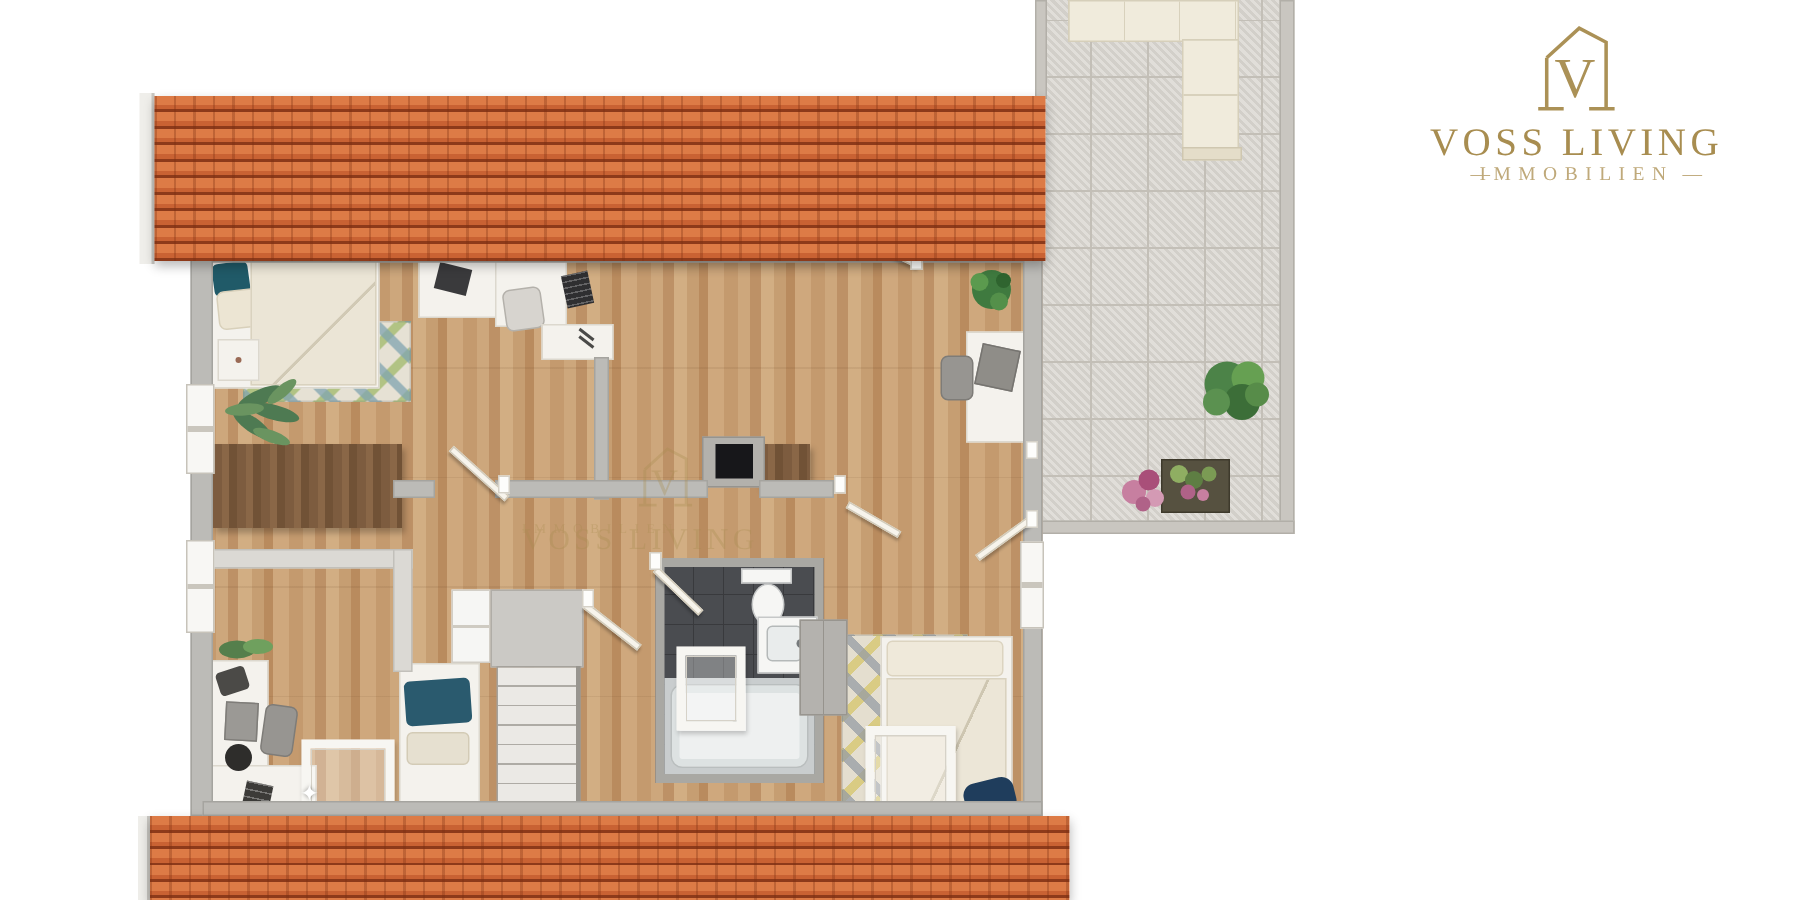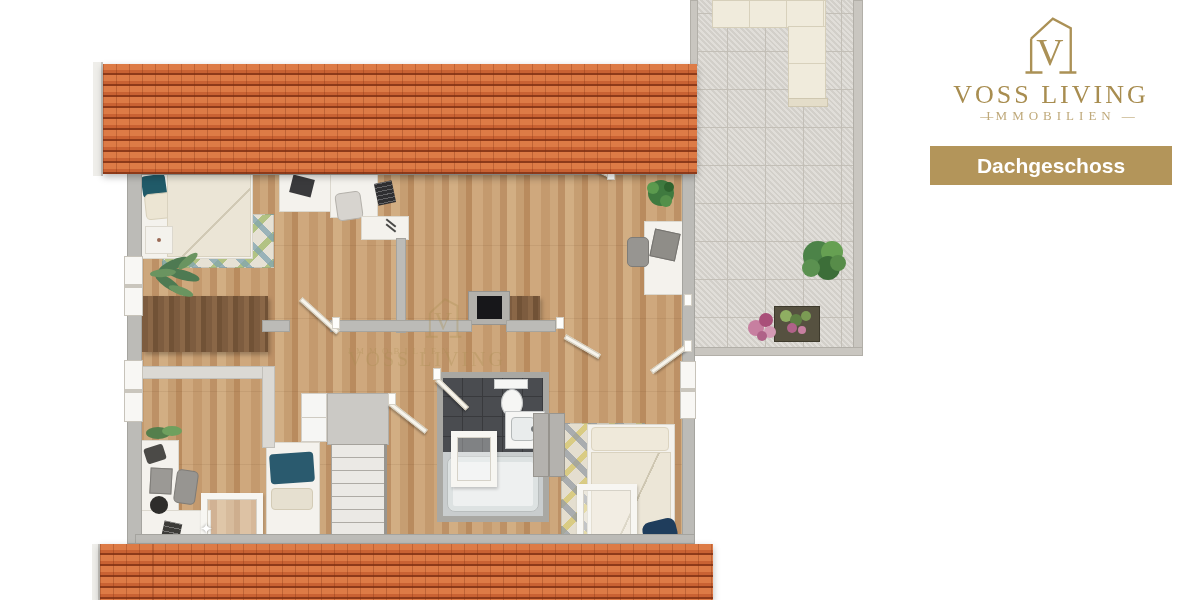--- a/index.html
+++ b/index.html
@@ -258,17 +258,14 @@
     <path d="M10 26 L33 5 L52 15 L52 62 M10 26 L10 62" fill="none" stroke="#ab9156" stroke-width="2.5"></path>
     <path d="M4 62 H22 M40 62 H58" stroke="#ab9156" stroke-width="2.5"></path>
     <text x="30" y="54" text-anchor="middle" font-family="Liberation Serif,serif" font-size="40" fill="#ab9156">V</text>
   </svg>
   <div class="brand-name">VOSS LIVING</div>
   <div class="brand-tagline">
     <span>—</span>
     <span style="position:static;margin:0 6px;">IMMOBILIEN</span>
     <span>—</span>
   </div>
-  <div class="banner">
-    <span style="position:static;">Dachgeschoss</span>
-  </div>
 
 </div>
 
 </body></html>

